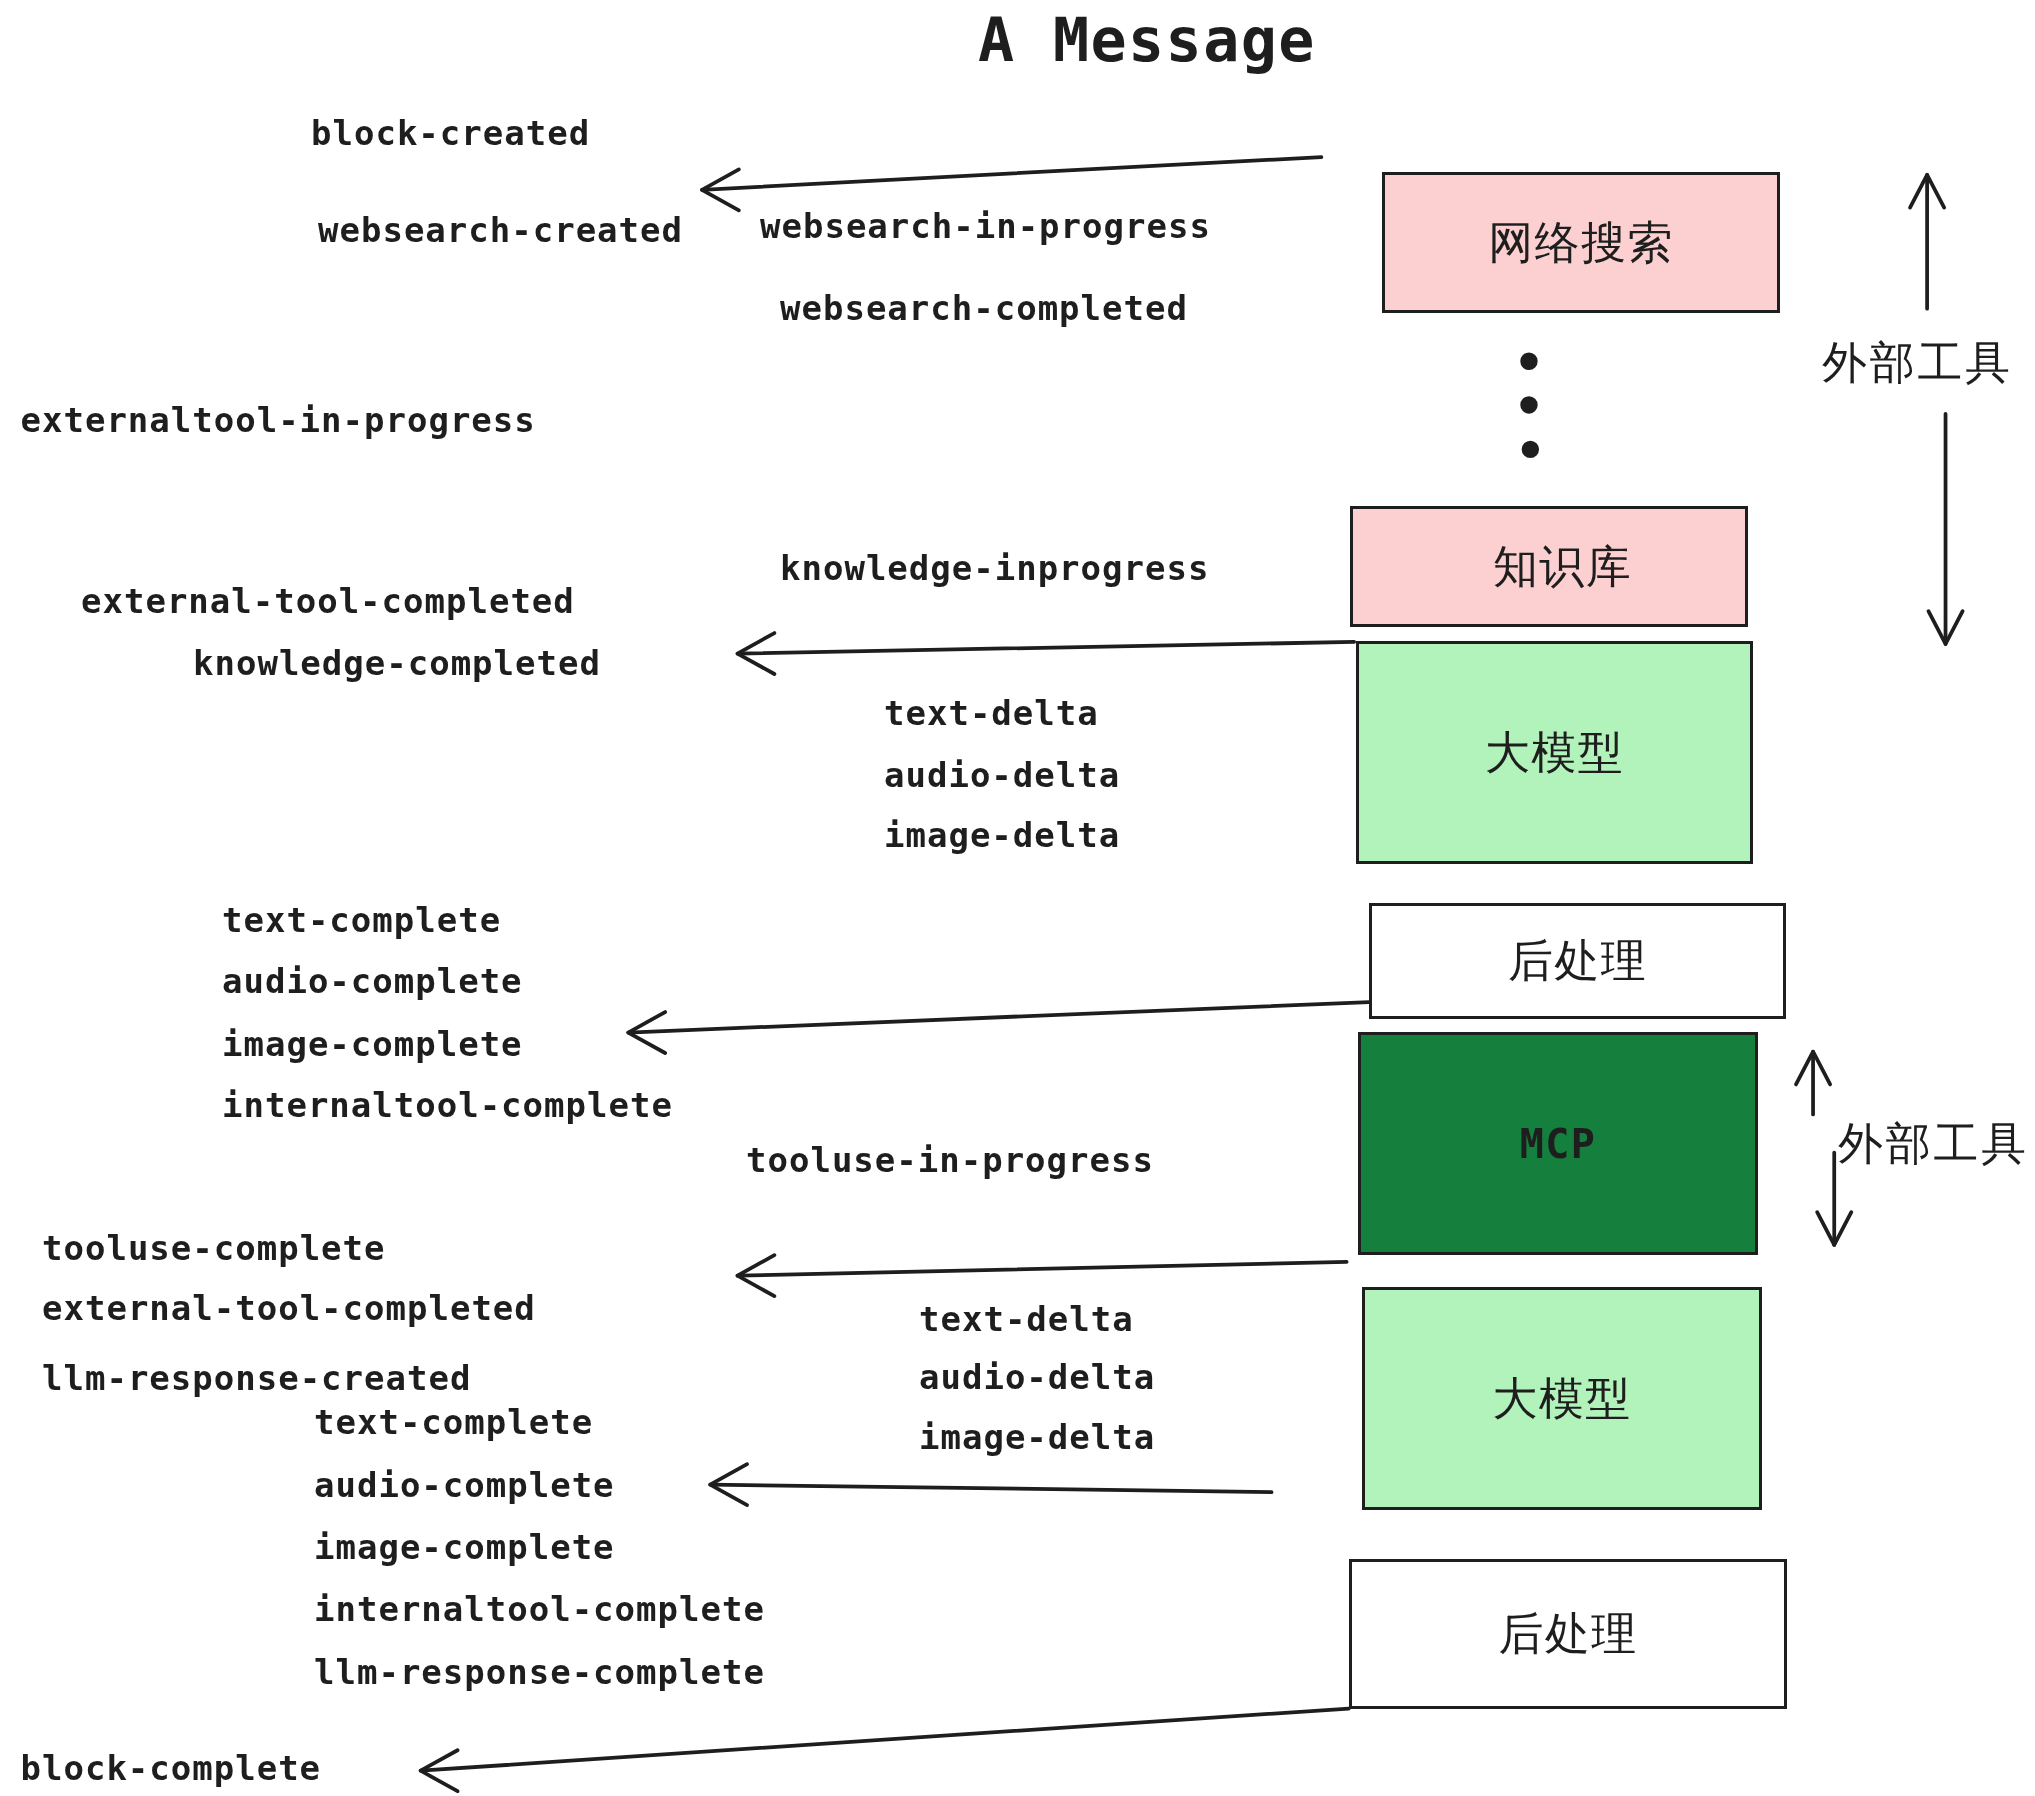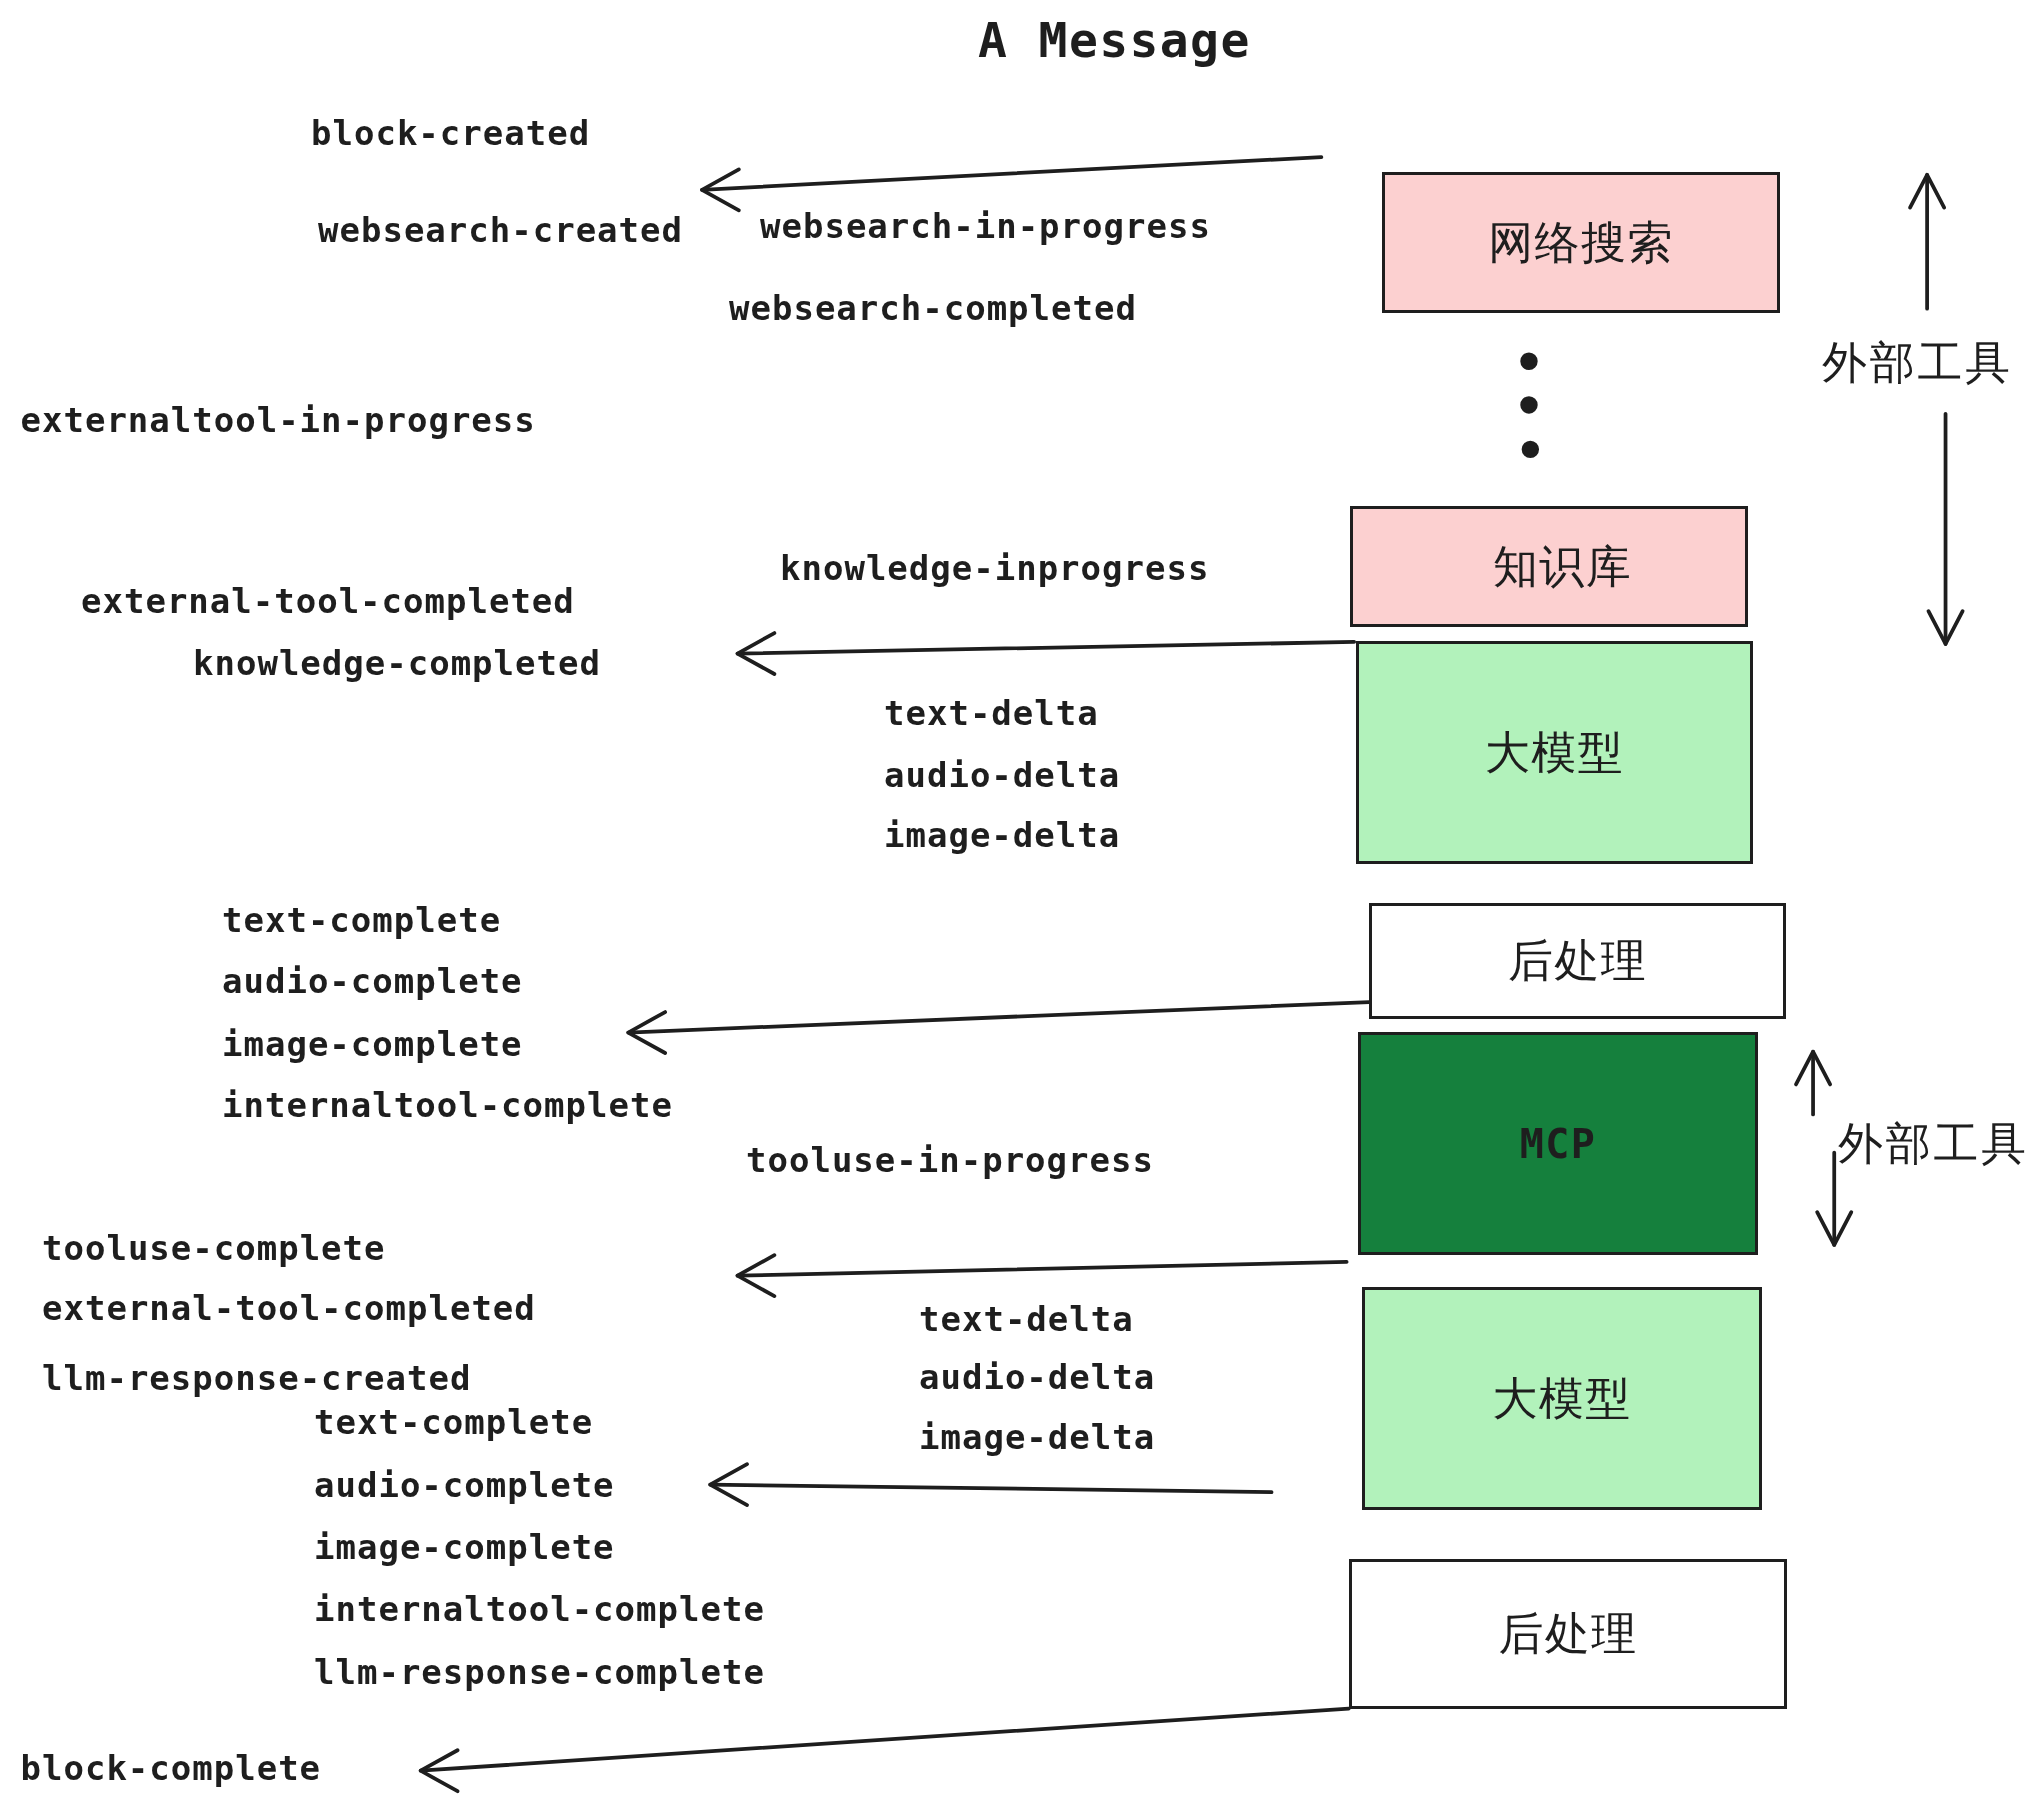--- a/index.html
+++ b/index.html
@@ -2,21 +2,21 @@
 <html style="font-size:11px"><head>
 <meta charset="utf-8">
 <style>
   html,body{margin:0;padding:0;background:#ffffff;}
   body{width:2035px;height:1796px;overflow:hidden;
        font-family:"Liberation Sans",sans-serif;color:#1e1e1e;}
   .canvas{position:relative;width:2035px;height:1796px;background:#ffffff;}
   #arrow-layer{position:absolute;left:0;top:0;width:2035px;height:1796px;z-index:1;}
   .diagram-title{position:absolute;transform:translateY(-50%);
        font-family:"DejaVu Sans Mono","Liberation Mono",monospace;
-       font-weight:700;font-size:48px;letter-spacing:1.4px;white-space:nowrap;z-index:2;}
+       font-weight:700;font-size:60px;letter-spacing:1.4px;white-space:nowrap;z-index:2;}
   .event-label{position:absolute;transform:translateY(-52%);
        font-family:"DejaVu Sans Mono","Liberation Mono",monospace;
        font-weight:700;font-size:34px;letter-spacing:1px;white-space:nowrap;z-index:2;}
   .side-label{position:absolute;transform:translateY(-50%);
        font-family:"Liberation Sans",sans-serif;
        font-size:45px;letter-spacing:2.7px;white-space:nowrap;z-index:2;}
   .node-box{position:absolute;box-sizing:border-box;border:3.4px solid #1e1e1e;
        display:flex;align-items:center;justify-content:center;z-index:2;}
   .node-box .node-label{font-size:45px;letter-spacing:1.4px;white-space:nowrap;}
   .node-box .node-label.mono{font-family:"DejaVu Sans Mono","Liberation Mono",monospace;
@@ -72,21 +72,21 @@
         <div class="node-label">大模型</div>
       </div>
       <div class="node-box" style="left: 1349px; top: 1559px; width: 438px; height: 150px; background: rgb(255, 255, 255);">
         <div class="node-label">后处理</div>
       </div>
     </div>
   <div id="label-layer">
       <div class="event-label" style="left: 311px; top: 134px;">block-created</div>
       <div class="event-label" style="left: 318px; top: 231px; text-align: right;">websearch-created</div>
       <div class="event-label" style="left: 760px; top: 227px;">websearch-in-progress</div>
-      <div class="event-label" style="left: 729px; top: 309px;">websearch-completed</div>
+      <div class="event-label" style="left: 780px; top: 309px;">websearch-completed</div>
       <div class="event-label" style="left: 20.5px; top: 421px;">externaltool-in-progress</div>
       <div class="event-label" style="left: 780px; top: 569px;">knowledge-inprogress</div>
       <div class="event-label" style="left: 81px; top: 602px;">external-tool-completed</div>
       <div class="event-label" style="left: 193px; top: 664px;">knowledge-completed</div>
       <div class="event-label" style="left: 884px; top: 714px;">text-delta</div>
       <div class="event-label" style="left: 884px; top: 776px;">audio-delta</div>
       <div class="event-label" style="left: 884px; top: 836px;">image-delta</div>
       <div class="event-label" style="left: 222px; top: 921px;">text-complete</div>
       <div class="event-label" style="left: 222px; top: 982px;">audio-complete</div>
       <div class="event-label" style="left: 222px; top: 1045px;">image-complete</div>

